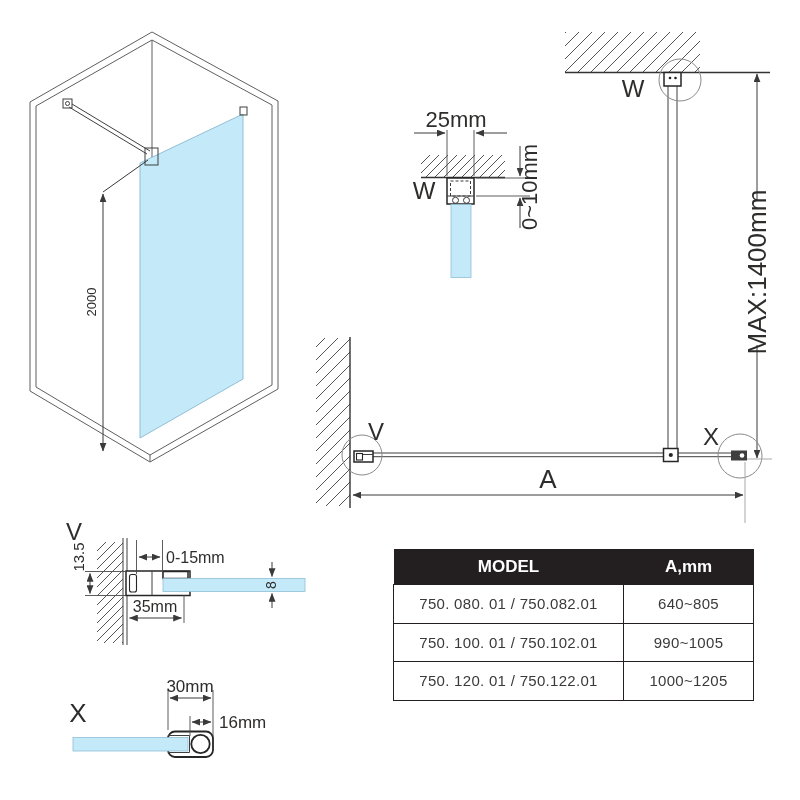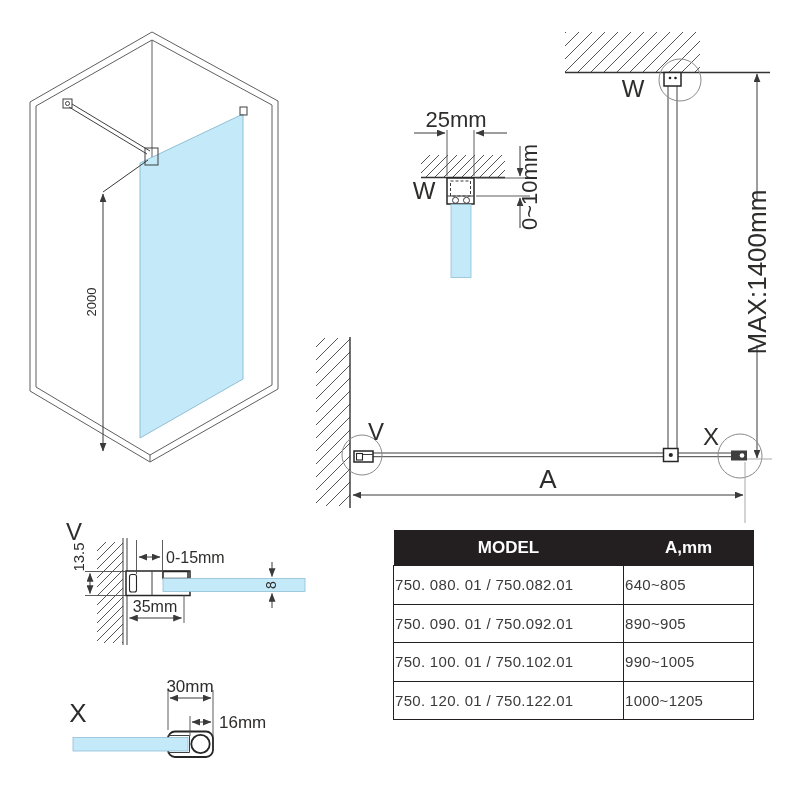--- a/index.html
+++ b/index.html
@@ -18,23 +18,23 @@
   .room{stroke:#5f5f5f;stroke-width:1;fill:none;}
   .dim{stroke:#3a3a3a;stroke-width:1;fill:none;}
   .ext{stroke:#4a4a4a;stroke-width:0.9;fill:none;}
   .prof{stroke:#262626;stroke-width:1.5;fill:#ffffff;}
   .prof2{stroke:#262626;stroke-width:1.8;fill:#ffffff;}
   .solid{stroke:#333333;stroke-width:1.4;fill:none;}
   .circ{stroke:#8a8a8a;stroke-width:1;fill:none;}
   .gray{stroke:#a9a9a9;stroke-width:1;fill:none;}
 
   
-  #spec-table{position:absolute;left:393px;top:530px;width:360px;border-collapse:collapse;table-layout:fixed;}
+  #spec-table{position:absolute;left:393px;top:549px;width:360px;border-collapse:collapse;table-layout:fixed;}
   #spec-table th{background:#231f20;color:#ffffff;font-size:17px;font-weight:bold;height:33px;border:none;}
-  #spec-table td{border:1.6px solid #231f20;height:35.5px;text-align:left;font-size:15px;color:#3a3a3a;letter-spacing:0.3px;background:#ffffff;}
+  #spec-table td{border:1.6px solid #231f20;height:35.5px;text-align:center;font-size:15px;color:#3a3a3a;letter-spacing:0.3px;background:#ffffff;}
   #spec-table col.c1{width:230px;}
   #spec-table col.c2{width:130px;}
 </style>
 </head>
 <body>
 
 <svg id="drawing" width="800" height="800" viewBox="0 0 800 800">
   <defs>
     <marker id="arr" viewBox="0 0 10 8" refX="9.5" refY="4" markerWidth="9" markerHeight="7" orient="auto-start-reverse">
       <path d="M0,0 L10,4 L0,8 Z" fill="#3a3a3a"></path>
@@ -201,24 +201,20 @@
       <th>MODEL</th>
       <th>A,mm</th>
     </tr>
   </thead>
   <tbody>
     <tr>
       <td>750. 080. 01 / 750.082.01</td>
       <td>640~805</td>
     </tr>
     <tr>
-      <td>750. 090. 01 / 750.092.01</td>
-      <td>890~905</td>
-    </tr>
-    <tr>
       <td>750. 100. 01 / 750.102.01</td>
       <td>990~1005</td>
     </tr>
     <tr>
       <td>750. 120. 01 / 750.122.01</td>
       <td>1000~1205</td>
     </tr>
   </tbody>
 </table>
 

